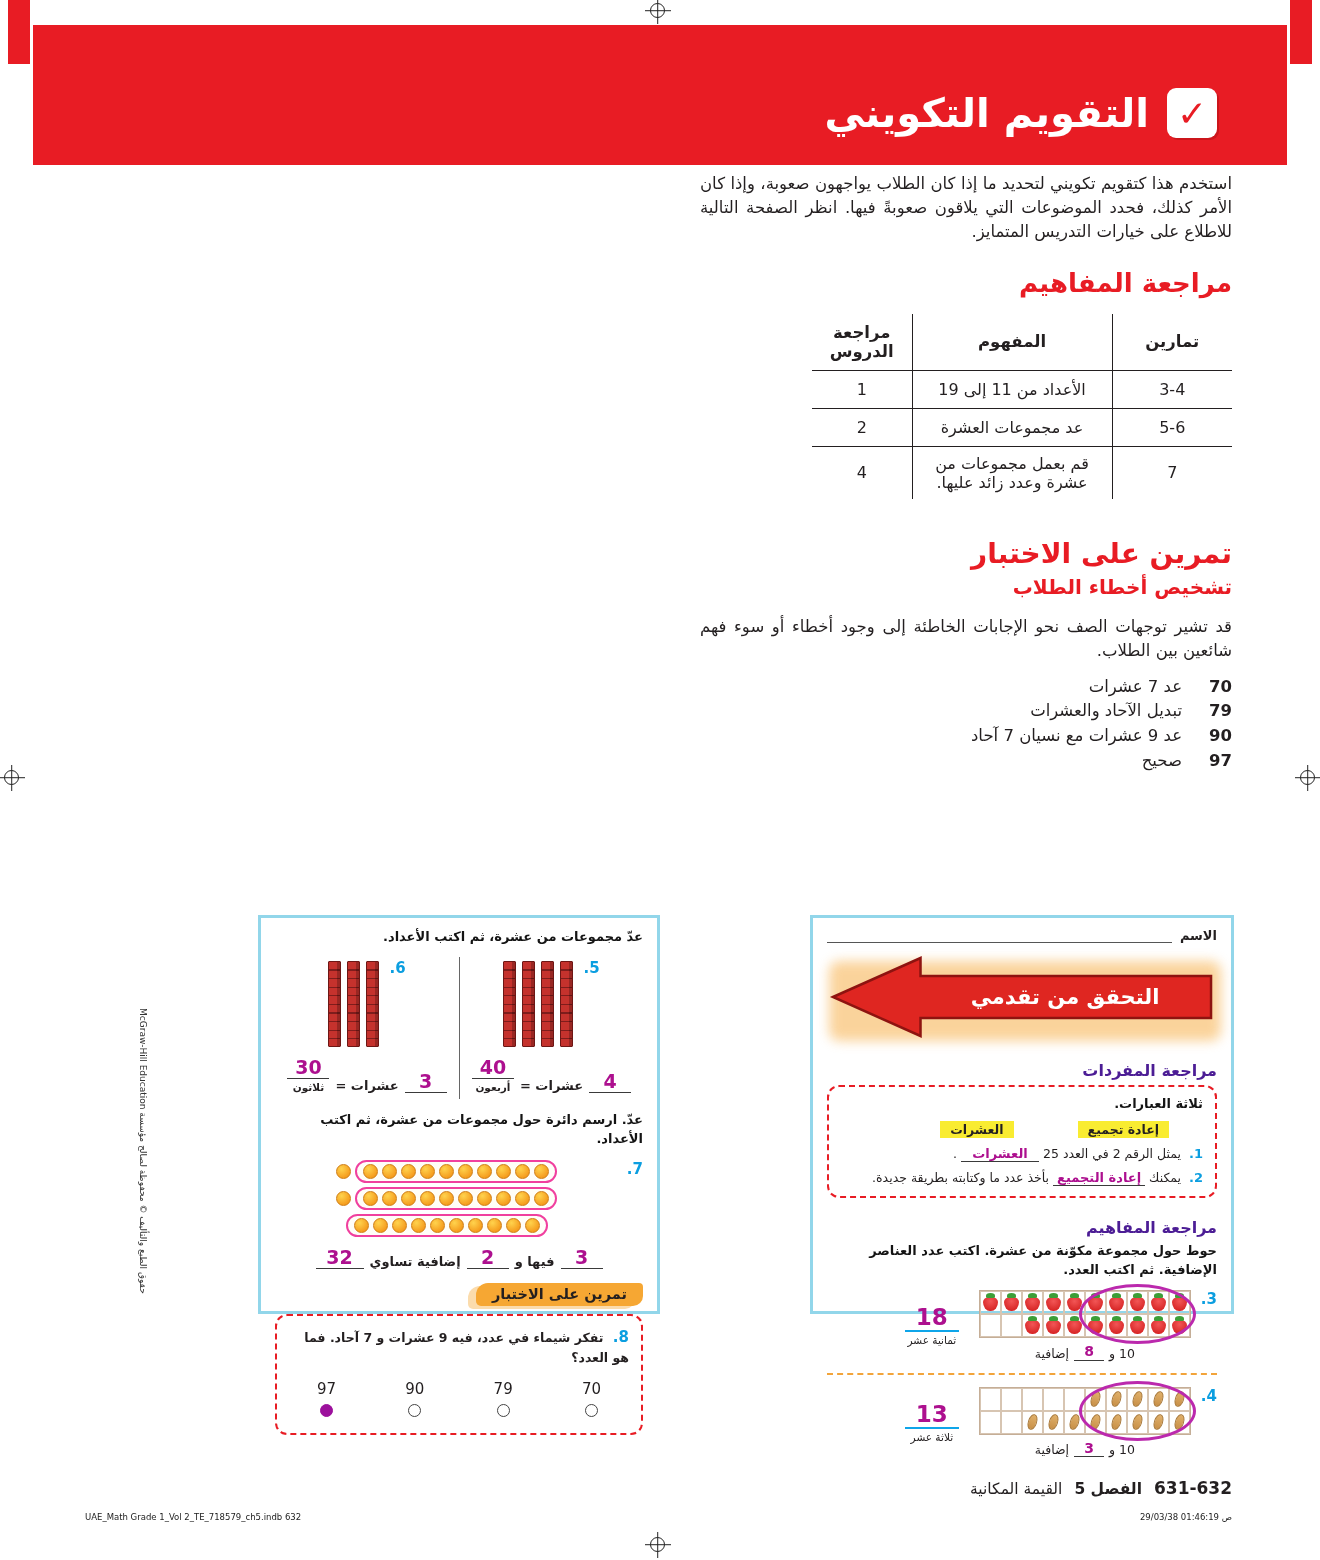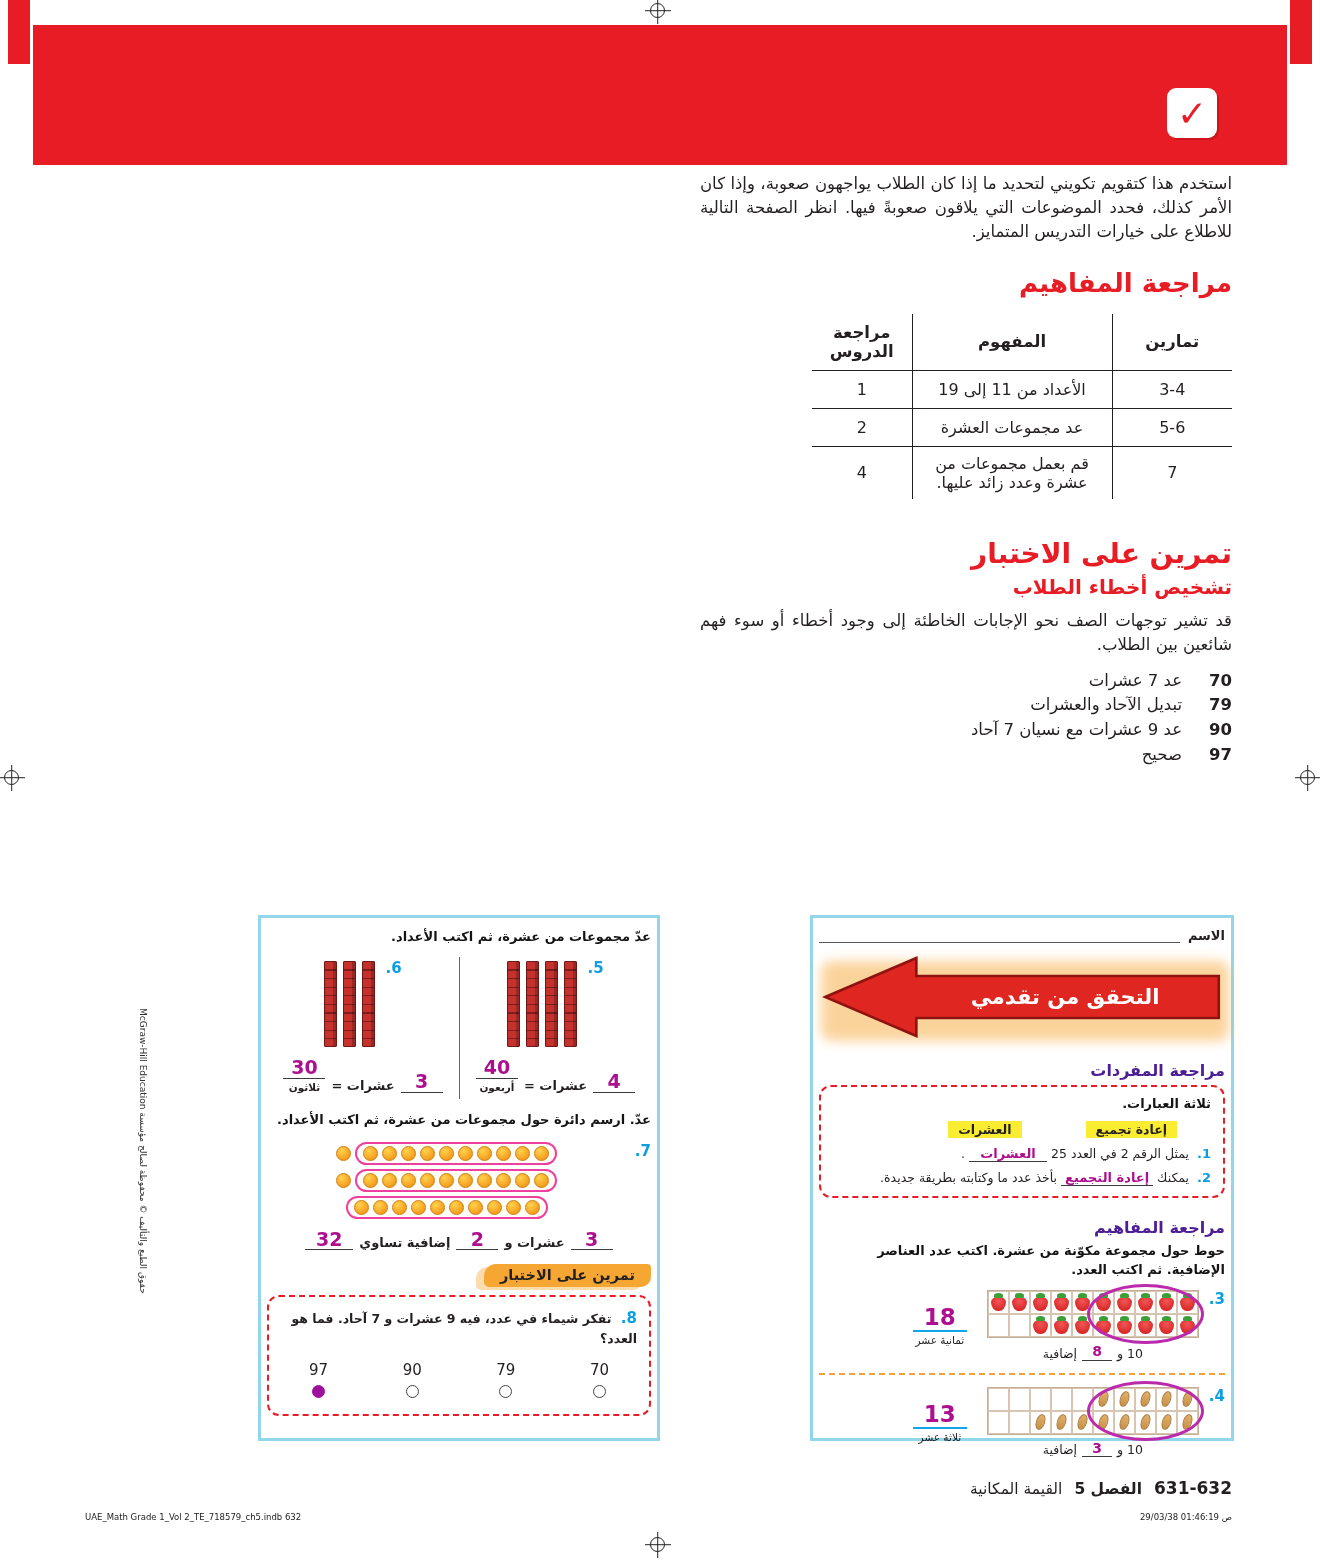--- a/index.html
+++ b/index.html
@@ -29,28 +29,28 @@
   .sub { font-size:16.5px; margin-top:9px; }
   table.concepts { border-collapse:collapse; border-style:hidden; margin-top:16px; width:420px; }
   .concepts th, .concepts td { border:1.5px solid #231f20; text-align:center; vertical-align:middle; }
   .concepts th { font-size:16.5px; font-weight:bold; padding:9px 6px; }
   .concepts td { font-size:16px; padding:7px 8px; height:38px; }
   .concepts th:nth-child(1), .concepts td:nth-child(1) { width:120px; }
   .concepts th:nth-child(2), .concepts td:nth-child(2) { width:200px; }
   .concepts th:nth-child(3), .concepts td:nth-child(3) { width:100px; }
   h2.red2 { color:#e81c24; font-size:28px; margin-top:38px; font-weight:bold; }
   h3.red  { color:#e81c24; font-size:20px; margin-top:5px; font-weight:bold; }
-  .body2 { margin-top:10px; }
+  .body2 { margin-top:16px; }
   .errors { list-style:none; margin-top:12px; }
   .errors li { display:flex; gap:14px; font-size:16.5px; line-height:1.5; }
   .errors .num { font-weight:bold; width:36px; }
 
   
-  .ws { position:absolute; top:915px; height:526px; border:3px solid #92d6ea; background:#fff;
-        direction:rtl; padding:10px 6px; }
+  .ws { position:absolute; top:915px; height:399px; border:3px solid #92d6ea; background:#fff;
+        direction:rtl; padding:10px 14px; }
   .ws-left { left:258px; width:402px; }
   .ws-right { left:810px; width:424px; }
   .instr { font-size:13px; font-weight:bold; color:#141414; line-height:1.45; }
   .qnum { color:#0b9ee0; font-weight:bold; font-size:15px; flex:0 0 auto; }
   .blank { display:inline-block; min-width:42px; padding:0 4px; border-bottom:1.6px solid #3a3a3a;
            text-align:center; color:#ad108f; font-weight:bold; font-size:19px; line-height:1.1; }
   .blank.sm { min-width:30px; font-size:14px; }
   .under-word { font-size:10.5px; color:#231f20; margin-top:2px; }
   .blank-col { display:inline-flex; flex-direction:column; align-items:center; }
 
@@ -139,20 +139,21 @@
 
   <div class="corner-bar left"></div>
   <div class="corner-bar right"></div>
   <div class="reg" style="left:650px; top:3px;"></div>
   <div class="reg" style="left:650px; top:1537px;"></div>
   <div class="reg" style="left:4px; top:770px;"></div>
   <div class="reg" style="left:1300px; top:770px;"></div>
 
   <header class="banner">
     <span class="banner-icon">✓</span>
+    <span class="banner-title">التقويم التكويني</span>
   </header>
 
   <section class="content">
     <p class="intro">استخدم هذا كتقويم تكويني لتحديد ما إذا كان الطلاب يواجهون صعوبة، وإذا كان الأمر كذلك، فحدد الموضوعات التي يلاقون صعوبةً فيها. انظر الصفحة التالية للاطلاع على خيارات التدريس المتمايز.</p>
 
     <h2 class="red1">مراجعة المفاهيم</h2>
 
     <table class="concepts">
       <thead>
           <tr>
@@ -292,21 +293,21 @@
               <div class="dot"></div>
               <div class="dot"></div>
               <div class="dot"></div>
               <div class="dot"></div>
             </div>
           </div>
         </div>
     </div>
     <div class="ans-line p7-ans">
       <span class="blank">3</span>
-      <span>عشرات و</span>
+      <span>فيها و</span>
       <span class="blank">2</span>
       <span>إضافية تساوي</span>
       <span class="blank" style="min-width:48px;">32</span>
     </div>
 
     <span class="hl-orange">تمرين على الاختبار</span>
 
     <div class="dash-red">
       <p class="q8-line">
         <span class="qnum">8.</span>

